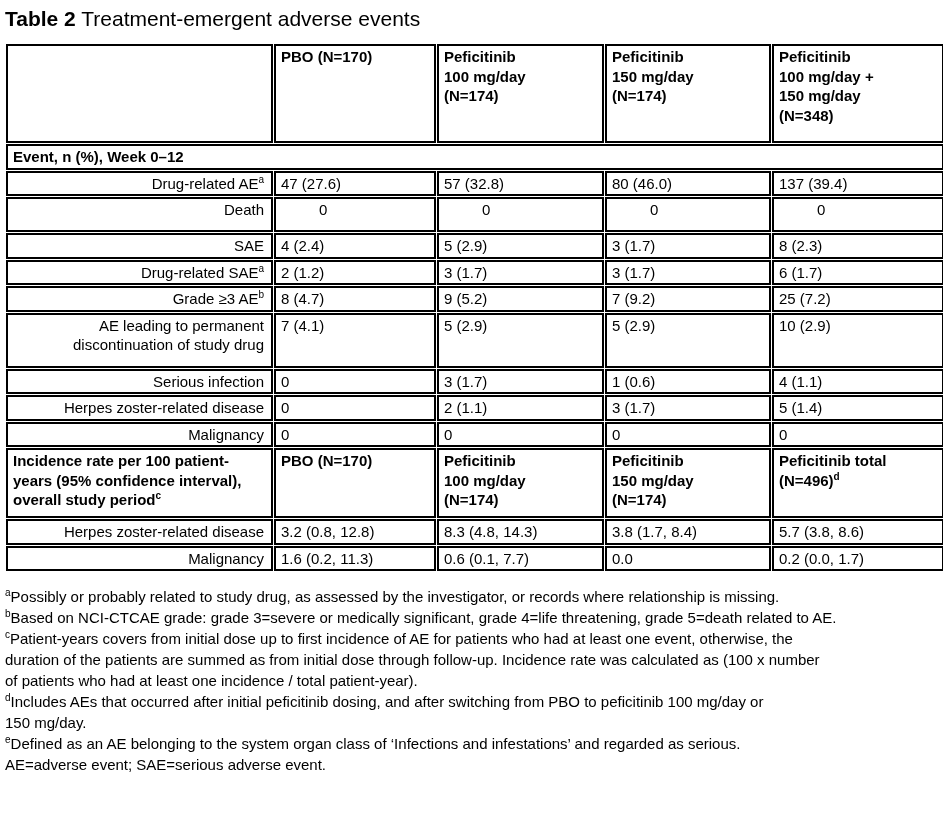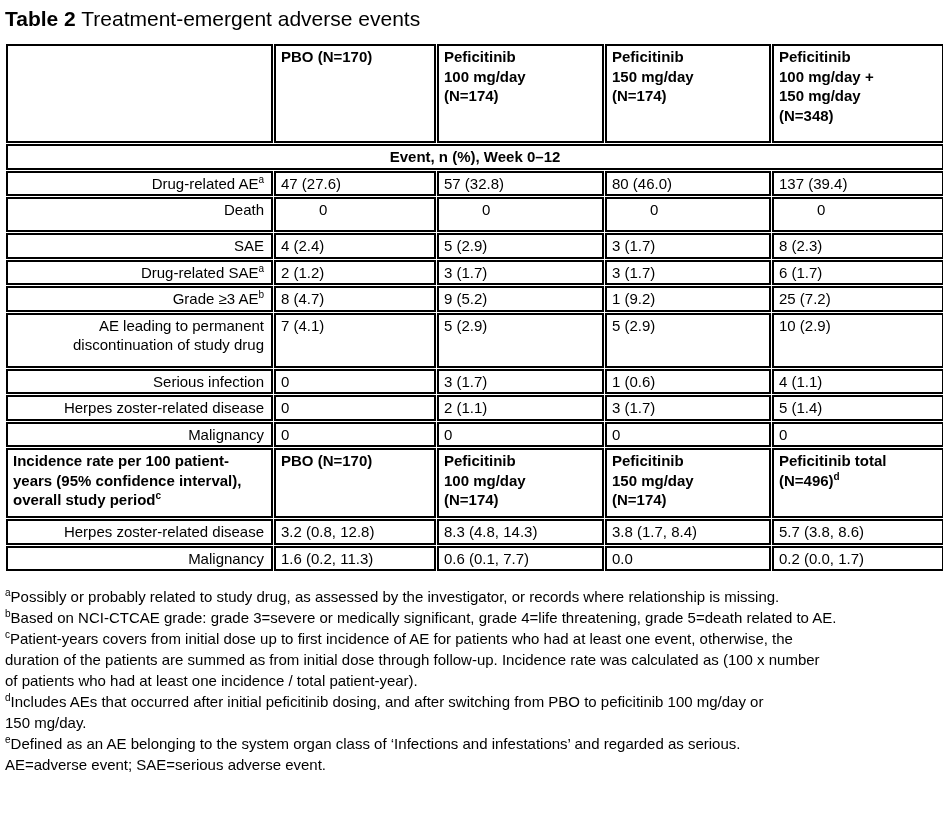--- a/index.html
+++ b/index.html
@@ -33,21 +33,21 @@
     border: 2px solid #000000;
     vertical-align: top;
     font-size: 15px;
     line-height: 19.5px;
     padding: 1px 5px 1px 5px;
     overflow: hidden;
   }
   td.lbl { text-align: right; padding-right: 7px; }
   td.val { text-align: left; }
   td.hdr { font-weight: bold; text-align: left; white-space: pre-line; }
-  td.sect { font-weight: bold; text-align: center; margin-top: 33px; }
+  td.sect { font-weight: bold; text-align: left; margin-top: 33px; }
   .pre { white-space: pre-line; }
   sup {
     font-size: 10px;
     line-height: 0;
     vertical-align: super;
   }
   tr.h1 td { height: 99px; }
   tr.r-norm td { height: 23px; }
   tr.r-death td { height: 35px; padding-left: 43px; }
   tr.r-ae-disc td { height: 55px; }
@@ -122,21 +122,21 @@
       <td class="lbl"><span>Drug-related SAE</span><sup>a</sup></td>
       <td class="val">2 (1.2)</td>
       <td class="val">3 (1.7)</td>
       <td class="val">3 (1.7)</td>
       <td class="val">6 (1.7)</td>
     </tr>
     <tr class="r-norm">
       <td class="lbl"><span>Grade ≥3 AE</span><sup>b</sup></td>
       <td class="val">8 (4.7)</td>
       <td class="val">9 (5.2)</td>
-      <td class="val">1 (9.2)</td>
+      <td class="val">7 (9.2)</td>
       <td class="val">25 (7.2)</td>
     </tr>
     <tr class="r-ae-disc">
       <td class="lbl pre"><span>AE leading to permanent
 discontinuation of study drug</span></td>
       <td class="val">7 (4.1)</td>
       <td class="val">5 (2.9)</td>
       <td class="val">5 (2.9)</td>
       <td class="val">10 (2.9)</td>
     </tr>

